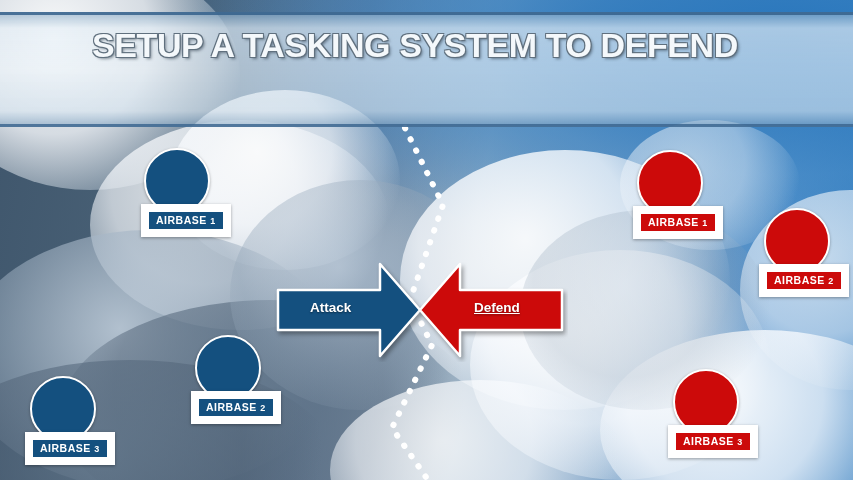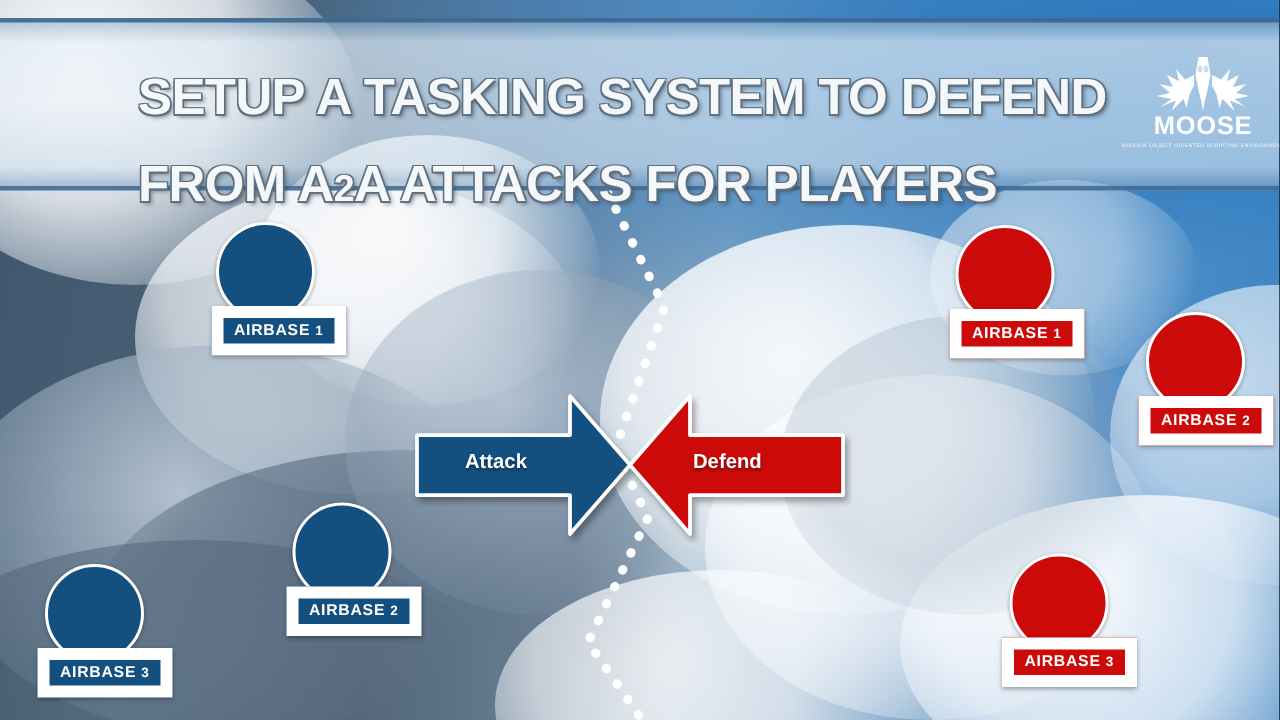--- a/index.html
+++ b/index.html
@@ -35,21 +35,21 @@
         box-sizing:border-box;}
   .title{position:absolute;left:92px;top:26px;width:640px;
          font-size:34px;font-weight:bold;line-height:1.13;
          letter-spacing:-.4px;color:#f4f8fb;
          font-family:"Liberation Sans",sans-serif;
          text-transform:uppercase;
          text-shadow:
             -1px -1px 0 #60707e, 1px -1px 0 #60707e,
             -1px  1px 0 #60707e, 1px  1px 0 #60707e,
              2px  2px 3px rgba(40,55,70,.55);}
-  .title .ln{display:block;white-space:nowrap;margin-top:20px;}
+  .title .ln{display:block;white-space:nowrap;}
   .title .sub{font-size:25px;vertical-align:baseline;}
 
   
   .logo{position:absolute;right:12px;top:16px;width:78px;height:92px;
         display:flex;flex-direction:column;align-items:center;}
   .logo svg{display:block;}
   .logo .lname{font-size:17px;font-weight:bold;color:#fff;letter-spacing:.5px;
                margin-top:-2px;font-family:"Liberation Sans",sans-serif;}
   .logo .ltag{font-size:3.4px;color:rgba(255,255,255,.85);letter-spacing:.35px;
               margin-top:1px;white-space:nowrap;}
@@ -71,21 +71,21 @@
   .blue .lbl{background:#14507F;}
   .red  .circ{background:#CC0A0A;}
   .red  .lbl{background:#CC0A0A;}
 
   
   .arrows{position:absolute;left:272px;top:258px;width:296px;height:104px;text-align:right;}
   .arrowtxt{position:absolute;font-size:13.5px;font-weight:bold;color:#fff;
             font-family:"Liberation Sans",sans-serif;
             text-shadow:0 1px 2px rgba(0,0,0,.45);}
   .at-attack{left:38px;top:42px;}
-  .at-defend{left:190px;top:42px;}
+  .at-defend{left:202px;top:42px;text-decoration:underline;}
 </style>
 </head>
 <body>
 
 <div id="stage">
 
   <div class="sky">
     <div class="cl c-w" style="left:-60px;top:-40px;width:300px;height:230px;"></div>
     <div class="cl c-w" style="left:90px;top:120px;width:300px;height:210px;opacity:.85"></div>
     <div class="cl c-w" style="left:170px;top:90px;width:230px;height:180px;opacity:.9"></div>
@@ -162,35 +162,16 @@
       <polygon points="290,32 188,32 188,6 148,52 188,98 188,72 290,72" fill="#CC0A0A" stroke="#FFFFFF" stroke-width="2.5" stroke-linejoin="round" style="filter:drop-shadow(2px 3px 2px rgba(0,0,0,.35))"></polygon>
     </svg>
     <div class="arrowtxt at-attack">Attack</div>
     <div class="arrowtxt at-defend">Defend</div>
   </div>
 
   <div class="band"></div>
 
   <div class="title">
     <span class="ln">SETUP A TASKING SYSTEM TO DEFEND</span>
-    <span class="ln"><span>FROM A</span><span class="sub">2</span><span>A ATTACKS FOR PLAYERS</span></span>
   </div>
 
-  <div class="logo">
-    <svg width="72" height="60" viewBox="0 0 72 60" xmlns="http://www.w3.org/2000/svg">
-      <g fill="#ffffff">
-
-        <path d="M30,14 L30,34 L24,37 L18,30 L20,38 L12,34 L16,42 L7,40 L14,46 L5,48 L15,50
-                 L8,55 L18,51 L15,58 L23,50 L25,56 L27,47 L30,41 Z"></path>
-
-        <path d="M42,14 L42,34 L48,37 L54,30 L52,38 L60,34 L56,42 L65,40 L58,46 L67,48 L57,50
-                 L64,55 L54,51 L57,58 L49,50 L47,56 L45,47 L42,41 Z"></path>
-
-        <path d="M33,22 L39,22 L41,34 L39,44 L37,52 L36,58 L35,52 L33,44 L31,34 Z"></path>
-        <ellipse cx="34" cy="30" rx="1.6" ry="2.4" fill="#cfdde9"></ellipse>
-        <ellipse cx="38" cy="30" rx="1.6" ry="2.4" fill="#cfdde9"></ellipse>
-      </g>
-    </svg>
-    <div class="lname">MOOSE</div>
-    <div class="ltag">MISSION OBJECT ORIENTED SCRIPTING ENVIRONMENT</div>
-  </div>
 
 </div>
 
 </body></html>

